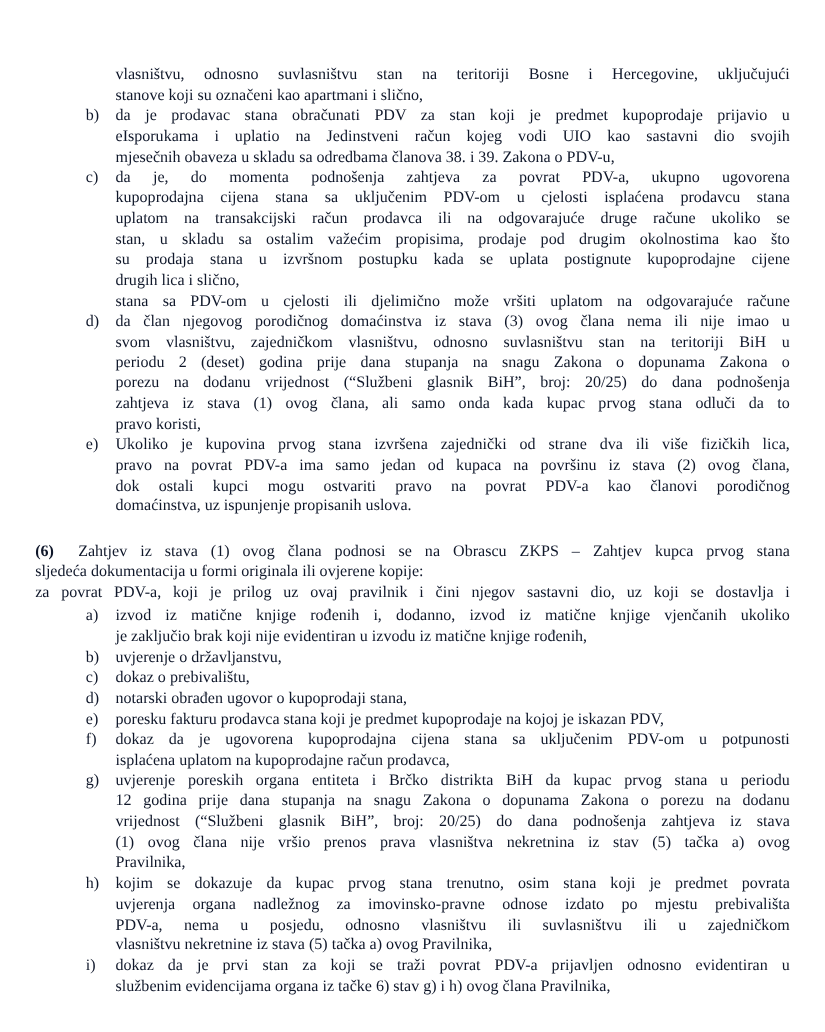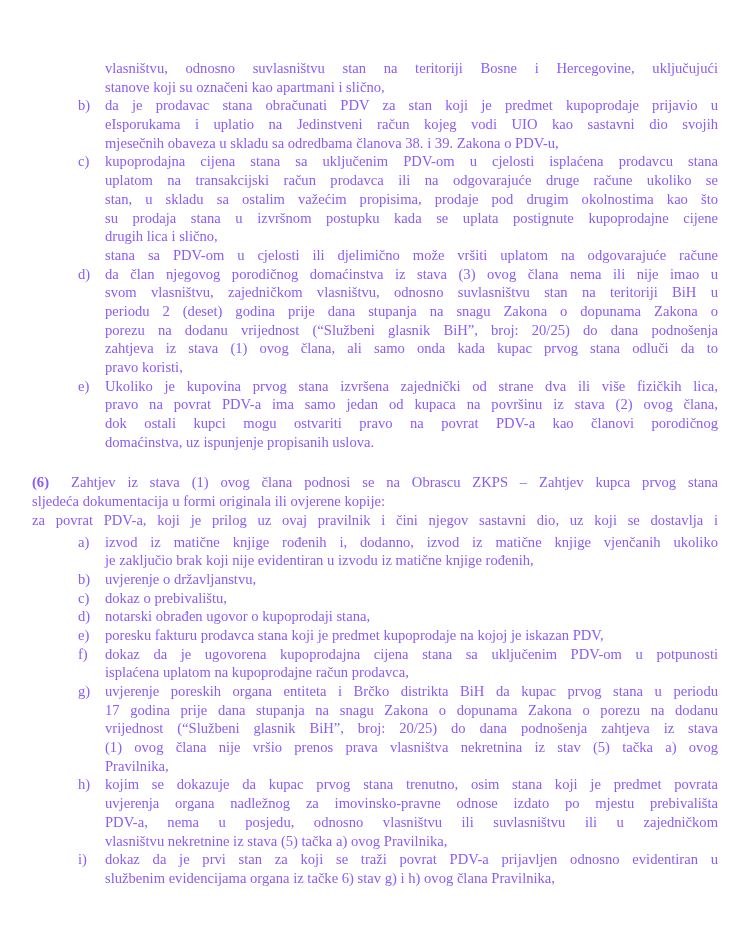--- a/index.html
+++ b/index.html
@@ -4,21 +4,21 @@
 <style>
   html, body { margin: 0; padding: 0; background: #e8e8e8; }
   .page {
     position: relative;
     width: 750px;
     height: 938px;
     background: #ffffff;
     margin: 0 auto;
     overflow: hidden;
     font-family: "Liberation Serif", "DejaVu Serif", serif;
-    color: #8b5cf6;
+    color: #0f172a;
   }
   .doc {
     box-sizing: border-box;
     width: 686px;
     margin-left: 32px;
     padding-top: 59px;
     font-size: 14.6px;
     line-height: 18.7px;
   }
   .line {
@@ -57,20 +57,21 @@
 
     <div class="item">
       <span class="label">b)</span>
       <div class="line">da je prodavac stana obračunati PDV za stan koji je predmet kupoprodaje prijavio u</div>
       <div class="line">eIsporukama i uplatio na Jedinstveni račun kojeg vodi UIO kao sastavni dio svojih</div>
       <div class="line last">mjesečnih obaveza u skladu sa odredbama članova 38. i 39. Zakona o PDV-u,</div>
     </div>
 
     <div class="item">
       <span class="label">c)</span>
+      <div class="line">da je, do momenta podnošenja zahtjeva za povrat PDV-a, ukupno ugovorena</div>
       <div class="line">kupoprodajna cijena stana sa uključenim PDV-om u cjelosti isplaćena prodavcu stana</div>
       <div class="line">uplatom na transakcijski račun prodavca ili na odgovarajuće druge račune ukoliko se</div>
       <div class="line">stan, u skladu sa ostalim važećim propisima, prodaje pod drugim okolnostima kao što</div>
       <div class="line">su prodaja stana u izvršnom postupku kada se uplata postignute kupoprodajne cijene</div>
       <div class="line last">drugih lica i slično,</div>
       <div class="line">stana sa PDV-om u cjelosti ili djelimično može vršiti uplatom na odgovarajuće račune</div>
     </div>
 
     <div class="item">
       <span class="label">d)</span>
@@ -128,21 +129,21 @@
 
       <div class="item">
         <span class="label">f)</span>
         <div class="line">dokaz da je ugovorena kupoprodajna cijena stana sa uključenim PDV-om u potpunosti</div>
         <div class="line last">isplaćena uplatom na kupoprodajne račun prodavca,</div>
       </div>
 
       <div class="item">
         <span class="label">g)</span>
         <div class="line">uvjerenje poreskih organa entiteta i Brčko distrikta BiH da kupac prvog stana u periodu</div>
-        <div class="line">17 godina prije dana stupanja na snagu Zakona o dopunama Zakona o porezu na dodanu</div>
+        <div class="line">12 godina prije dana stupanja na snagu Zakona o dopunama Zakona o porezu na dodanu</div>
         <div class="line">vrijednost (“Službeni glasnik BiH”, broj: 20/25) do dana podnošenja zahtjeva iz stava</div>
         <div class="line">(1) ovog člana nije vršio prenos prava vlasništva nekretnina iz stav (5) tačka a) ovog</div>
         <div class="line last">Pravilnika,</div>
       </div>
 
       <div class="item">
         <span class="label">h)</span>
         <div class="line">kojim se dokazuje da kupac prvog stana trenutno, osim stana koji je predmet povrata</div>
         <div class="line">uvjerenja organa nadležnog za imovinsko-pravne odnose izdato po mjestu prebivališta</div>
         <div class="line">PDV-a, nema u posjedu, odnosno vlasništvu ili suvlasništvu ili u zajedničkom</div>

